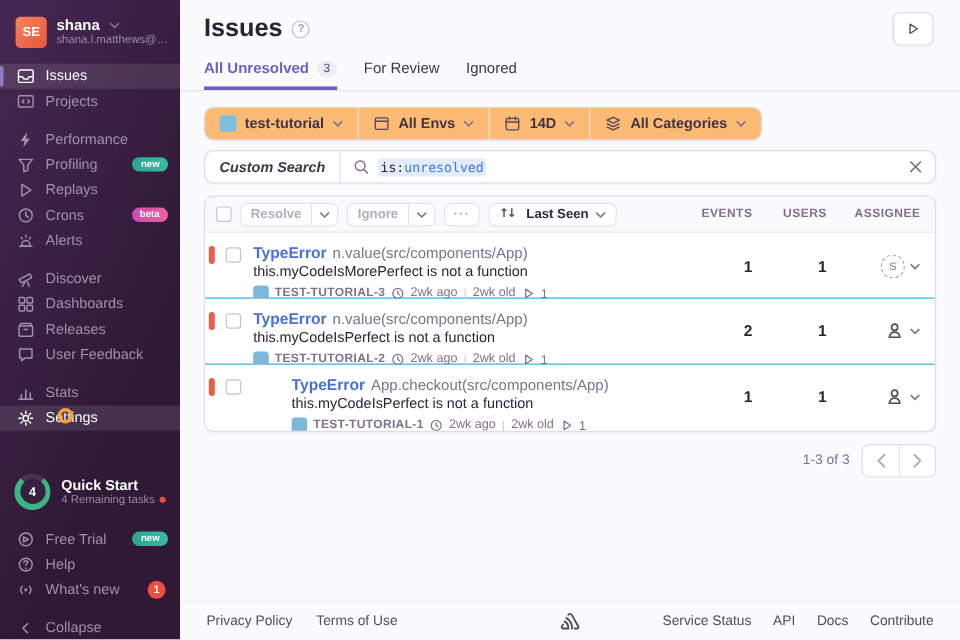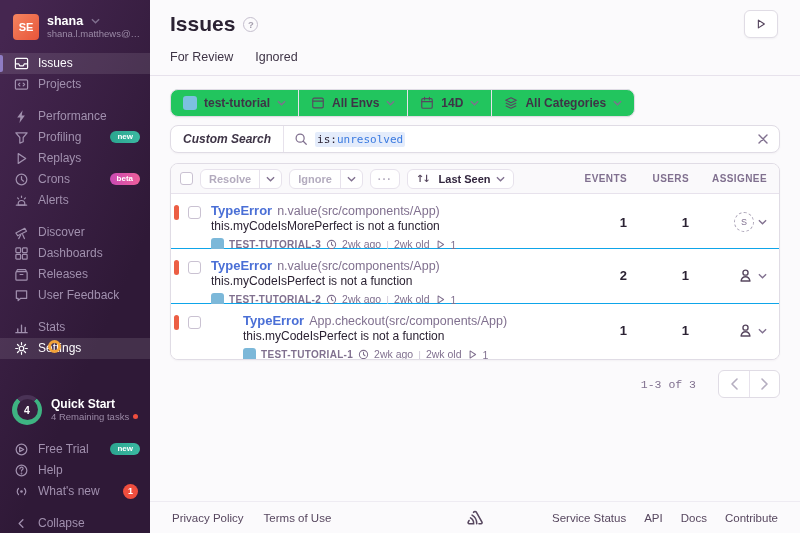--- a/index.html
+++ b/index.html
@@ -57,21 +57,21 @@
     color:#a59fae; font-size:9.5px; font-weight:bold; display:flex; align-items:center; justify-content:center; margin-left:8px; }
   .play-btn { margin-left:auto; width:34px; height:28px; border:1px solid #e0dce5; border-radius:6px;
     background:#fff; display:flex; align-items:center; justify-content:center; color:#57475f; cursor:pointer;
     box-shadow:0 1px 2px rgba(43,34,51,0.05); }
   .tabs { display:flex; gap:22px; padding:12px 22px 0 20px; border-bottom:1px solid #e7e2ec; }
   .tab { font-size:12.5px; color:#3e3446; padding-bottom:8px; display:flex; gap:6px; align-items:center; cursor:pointer; border-bottom:3px solid transparent; }
   .tab.active { color:#6C5FC7; font-weight:bold; border-bottom:3px solid #6C5FC7; }
   .tab-badge { background:#f0ecf3; color:#57475f; font-size:10px; padding:1px 6px; border-radius:8px; font-weight:normal; }
 
   .content { padding:13px 20px 0 20px; display:flex; flex-direction:column; }
-  .seg-group { display:inline-flex; align-self:flex-start; background:#22c55e; border:1px solid #e0dce5;
+  .seg-group { display:inline-flex; align-self:flex-start; background:#fdba74; border:1px solid #e0dce5;
     border-radius:8px; overflow:hidden; box-shadow:0 1px 2px rgba(43,34,51,0.04); }
   .seg { display:flex; align-items:center; gap:7px; padding:0 12px; height:26px;
     font-size:12px; font-weight:bold; color:#3e3446; border-right:1px solid #e7e2ec; cursor:pointer; }
   .seg:last-child { border-right:none; }
   .seg svg.mini { width:14px; height:14px; color:#57475f; }
   .proj-icon { width:14px; height:14px; border-radius:3px; background:#7cc0e0; }
   .chev { width:9px; height:6px; color:#80708f; }
 
   .search-row { margin-top:8px; display:flex; align-items:center; height:28px; background:#fff;
     border:1px solid #e0dce5; border-radius:8px; padding-right:10px; box-shadow:0 1px 2px rgba(43,34,51,0.04); }
@@ -116,21 +116,21 @@
   .age { border-bottom:1px dotted #b9b0c4; cursor:default; }
   .meta-sep { color:#cfc8d8; }
   .row-stats { display:flex; align-items:center; margin-left:auto; padding-top:9px; flex:0 0 auto; }
   .stat { font-size:13px; color:#2b2233; text-align:right; font-weight:bold; }
   .stat-ev { width:70px; } .stat-us { width:62px; }
   .assignee-cell { width:78px; display:flex; justify-content:flex-end; align-items:center; gap:4px; cursor:pointer; }
   .avatar-dashed { width:20px; height:20px; border-radius:50%; border:1px dashed #a9a1b5; color:#80708f;
     font-size:9px; display:flex; align-items:center; justify-content:center; }
   .person-ic { width:17px; height:17px; color:#57475f; }
 
-  .pager-row { display:flex; align-items:center; justify-content:flex-end; gap:22px; margin-top:10px;font-family:Liberation Mono, monospace; }
+  .pager-row { display:flex; align-items:center; justify-content:flex-end; gap:10px; margin-top:10px; }
   .pager-label { font-size:11.5px; color:#80708f; }
   .pager-btns { display:inline-flex; border:1px solid #e0dce5; border-radius:6px; overflow:hidden; background:#fff; }
   .pager-btn { width:30px; height:26px; display:flex; align-items:center; justify-content:center; color:#b5aec0; cursor:pointer; }
   .pager-btn + .pager-btn { border-left:1px solid #e7e2ec; }
   .pager-btn svg { width:9px; height:12px; }
 
   .footer { margin-top:auto; position:relative; display:flex; align-items:center; height:32px; padding:0 22px; border-top:1px solid #eeebf2; }
   .foot-link { font-size:11.5px; color:#57475f; margin-right:20px; cursor:pointer; }
   .foot-right { margin-left:auto; display:flex; }
   .foot-right .foot-link { margin-right:0; margin-left:18px; }
@@ -314,20 +314,24 @@
       <span class="page-title">Issues</span>
       <span class="help-circle">?</span>
       <div class="play-btn">
         <svg width="12" height="12" viewBox="0 0 16 16" fill="none" stroke="currentColor" stroke-width="1.5" stroke-linejoin="round">
             <path d="M4.5 2.8l8 5.2-8 5.2V2.8z"></path>
           </svg>
       </div>
     </div>
 
     <div class="tabs">
+      <div class="tab active">
+        <span>All Unresolved</span>
+        <span class="tab-badge">3</span>
+      </div>
       <div class="tab">
         <span>For Review</span>
       </div>
       <div class="tab">
         <span>Ignored</span>
       </div>
     </div>
 
     <div class="content">
 

